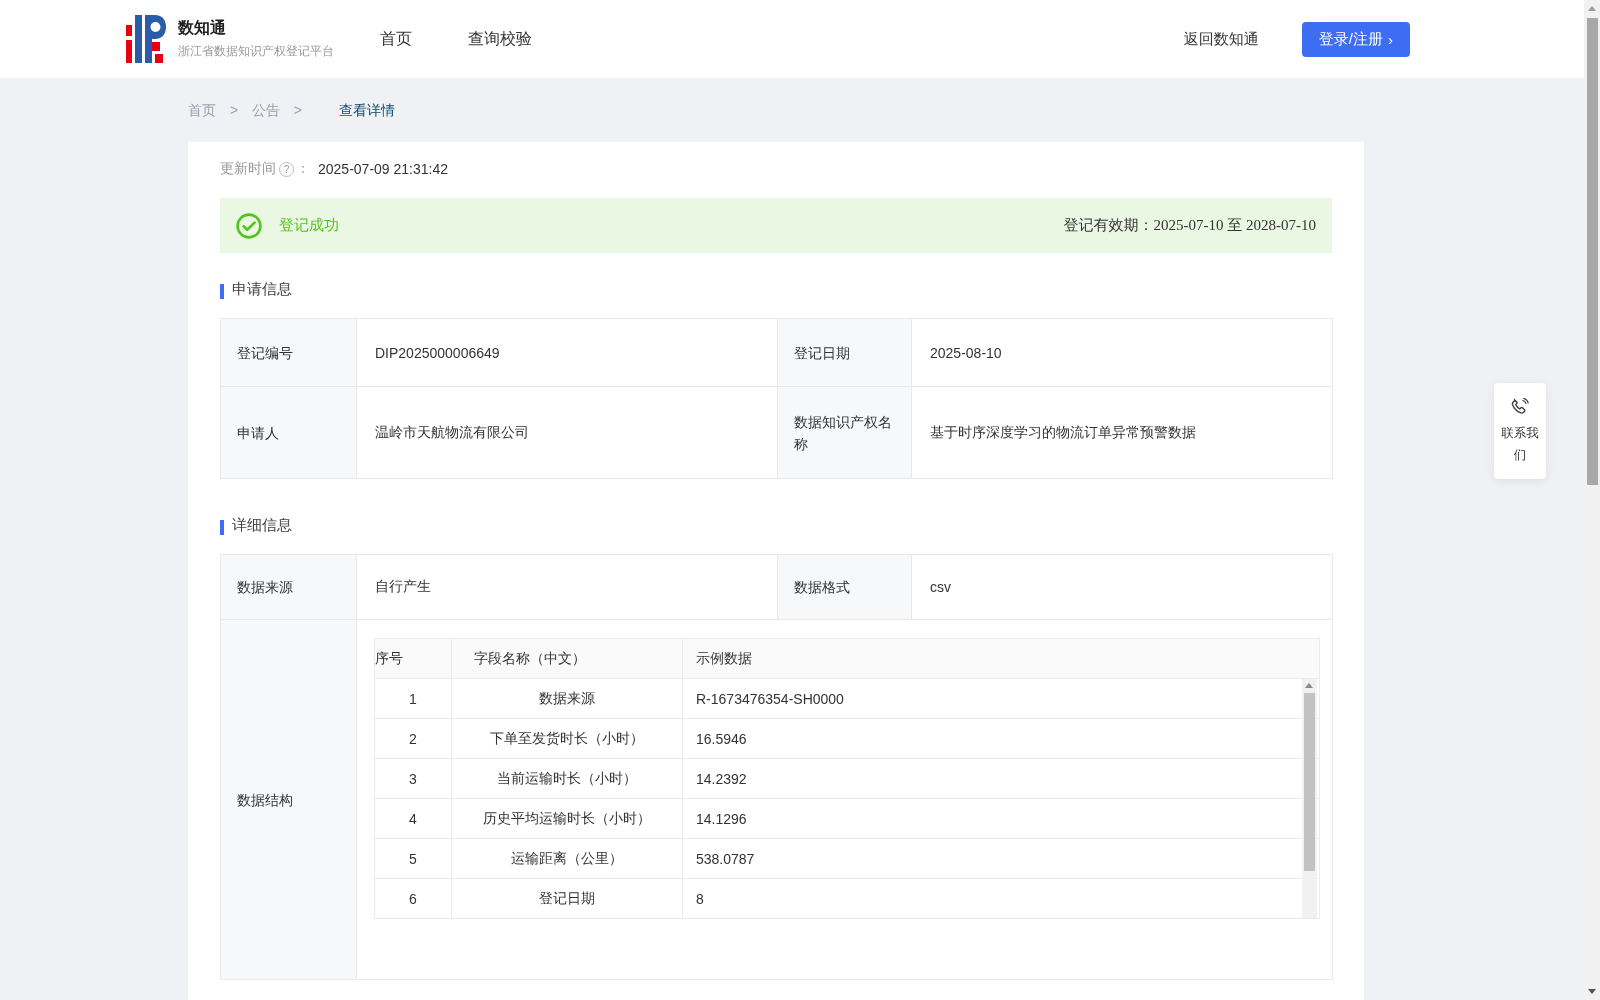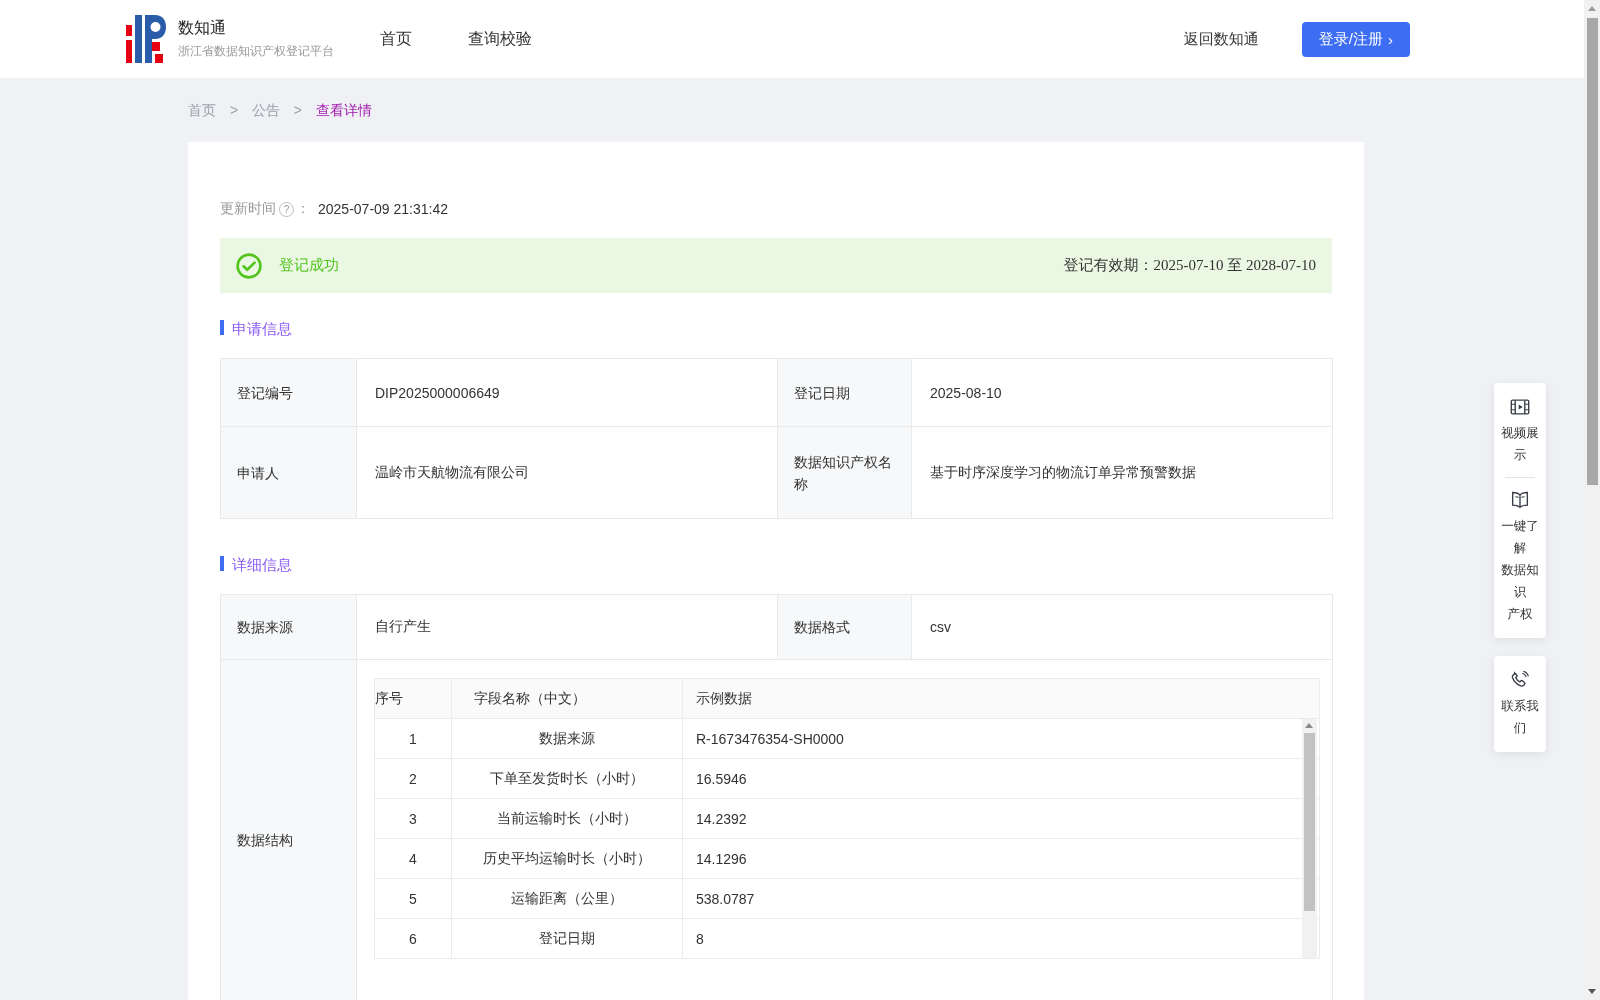--- a/index.html
+++ b/index.html
@@ -3,50 +3,50 @@
 <meta charset="utf-8">
 <style>
   * { margin:0; padding:0; box-sizing:border-box; }
   html,body { width:1600px; height:1000px; overflow:hidden; }
   body { background:#EFF1F5; font-family:"Liberation Sans","DejaVu Sans",sans-serif; color:#333; position:relative; }
 
   
   .top-header { background:#fff; height:78px; display:flex; align-items:center; padding-left:126px; width:1584px; }
   .brand { display:flex; align-items:center; cursor:pointer; }
   .brand-logo { width:40px; height:48px; margin-right:12px; }
-  .brand-name { font-size:16px; font-weight:normal; color:#222; }
+  .brand-name { font-size:16px; font-weight:bold; color:#222; }
   .brand-sub { font-size:12px; color:#999; margin-top:4px; }
   .main-nav { display:flex; margin-left:46px; gap:56px; }
   .main-nav a { font-size:16px; color:#333; text-decoration:none; cursor:pointer; }
   .header-right { margin-left:auto; margin-right:174px; display:flex; align-items:center; gap:43px; }
   .back-link { font-size:15px; color:#333; cursor:pointer; }
   .login-btn { background:#3D6DF2; color:#fff; border:none; font-size:15px; padding:8px 17px; border-radius:4px; cursor:pointer; display:flex; align-items:center; gap:5px; font-family:inherit; }
   .login-btn .chev { font-size:15px; line-height:1; }
 
   
   .breadcrumb { padding:24px 0 22px 188px; font-size:14px; }
   .breadcrumb .crumb { color:#9AA0A8; cursor:pointer; }
   .breadcrumb .sep { color:#9AA0A8; margin:0 10px; }
-  .breadcrumb .current { color:#a21caf; }
+  .breadcrumb .current { color:#0c4a6e;margin-left:23px; }
 
   
   .card { margin-left:188px; width:1176px; min-height:862px; background:#fff; padding:18px 32px 0 32px; }
 
-  .update-row { font-size:14px; display:flex; align-items:center;margin-top:40px; }
+  .update-row { font-size:14px; display:flex; align-items:center; }
   .update-label { color:#999; }
   .q-icon { display:inline-flex; align-items:center; justify-content:center; width:15px; height:15px; border:1px solid #b9bec6; border-radius:50%; color:#999; font-size:10px; margin:0 2px 0 3px; cursor:pointer; }
   .update-colon { color:#999; margin-right:8px; }
   .update-value { color:#333; }
 
   .banner { margin-top:20px; height:55px; background:#E9F7E3; display:flex; align-items:center; padding:0 16px; }
   .banner .check-icon { width:26px; height:26px; margin-right:17px; }
   .banner .status { color:#52C41A; font-size:15px; }
   .banner .validity { margin-left:auto; font-size:15px; color:#333; font-family:"Liberation Serif","DejaVu Serif",serif; }
 
-  .section-title { display:flex; align-items:flex-start; font-size:15px; font-weight:500; color:#8b5cf6;font-family:Liberation Mono, monospace; }
+  .section-title { display:flex; align-items:flex-end; font-size:15px; font-weight:500; color:#404040;font-family:Liberation Mono, monospace; }
   .section-title .bar { width:4px; height:15px; background:#3D6DF2; margin-right:8px; }
   .st-app { margin-top:27px; }
   .st-detail { margin-top:37px; }
 
   table.kv { width:1112px; border-collapse:collapse; table-layout:fixed; margin-top:19px; }
   table.kv td { border:1px solid #E9E9E9; font-size:14px; vertical-align:middle; }
   table.kv td.lbl { background:#F7F8FA; padding:0 10px 0 16px; color:#333; line-height:22px; }
   table.kv td.val { background:#fff; padding:0 14px 0 18px; color:#333; }
   .c-l1{width:136px;} .c-v1{width:421px;} .c-l2{width:134px;} .c-v2{width:421px;}
   .app-r1{height:68px;} .app-r2{height:92px;}
@@ -242,42 +242,20 @@
           </div>
         </div>
       </td>
     </tr>
   </tbody>
     </table>
 </main>
 
 <div class="float-stack">
   <div class="float-card">
-    <div>
-      <svg viewBox="0 0 24 24" fill="none" stroke="#3A3F47" stroke-width="1.5">
-        <rect x="2.5" y="4.5" width="19" height="15" rx="1.5"></rect>
-        <path d="M6.8 4.5v15 M17.2 4.5v15"></path>
-        <path d="M2.5 9h4.3 M2.5 15h4.3 M17.2 9h4.3 M17.2 15h4.3" stroke-width="1.1"></path>
-        <path d="M10.6 9.3v5.4 L15 12z" fill="#3A3F47" stroke="none"></path>
-      </svg>
-      <div class="float-label">视频展示</div>
-    </div>
-    <div class="float-divider"></div>
-    <div>
-      <svg viewBox="0 0 24 24" fill="none" stroke="#3A3F47" stroke-width="1.5">
-        <path d="M12 6.2 C10 4.4 7.6 3.8 4 3.8 v13.8 c3.6 0 6 .6 8 2.4 2-1.8 4.4-2.4 8-2.4 V3.8 c-3.6 0-6 .6-8 2.4z"></path>
-        <path d="M12 6.2v13.8"></path>
-        <path d="M7 8.5c1.5 0 2.6.3 3.4.8 M17 8.5c-1.5 0-2.6.3-3.4.8" stroke-width="1.1"></path>
-      </svg>
-      <div class="float-label">一键了解</div>
-      <div class="float-label">数据知识</div>
-      <div class="float-label">产权</div>
-    </div>
-  </div>
-  <div class="float-card">
     <svg viewBox="0 0 24 24" fill="none" stroke="#3A3F47" stroke-width="1.5">
       <path d="M6.2 4.4 8.4 6.6c.5.5.5 1.2 0 1.7L7.3 9.4c.8 2 2.6 3.8 4.6 4.6l1.1-1.1c.5-.5 1.2-.5 1.7 0l2.2 2.2c.5.5.5 1.2 0 1.7l-1 1c-.8.8-1.9 1.1-3 .7-4.1-1.6-7.4-4.9-9-9-.4-1.1-.1-2.2.7-3l1-1c.2-.2.4-.2.6-.1z"></path>
       <path d="M14.6 4.6c1.9.6 3.6 2.3 4.2 4.2 M15.6 2.4c2.6.8 4.8 3 5.6 5.6" stroke-width="1.2"></path>
     </svg>
     <div class="float-label">联系我们</div>
   </div>
 </div>
 
 <div class="page-sb">
   <div class="arr-up"></div>

